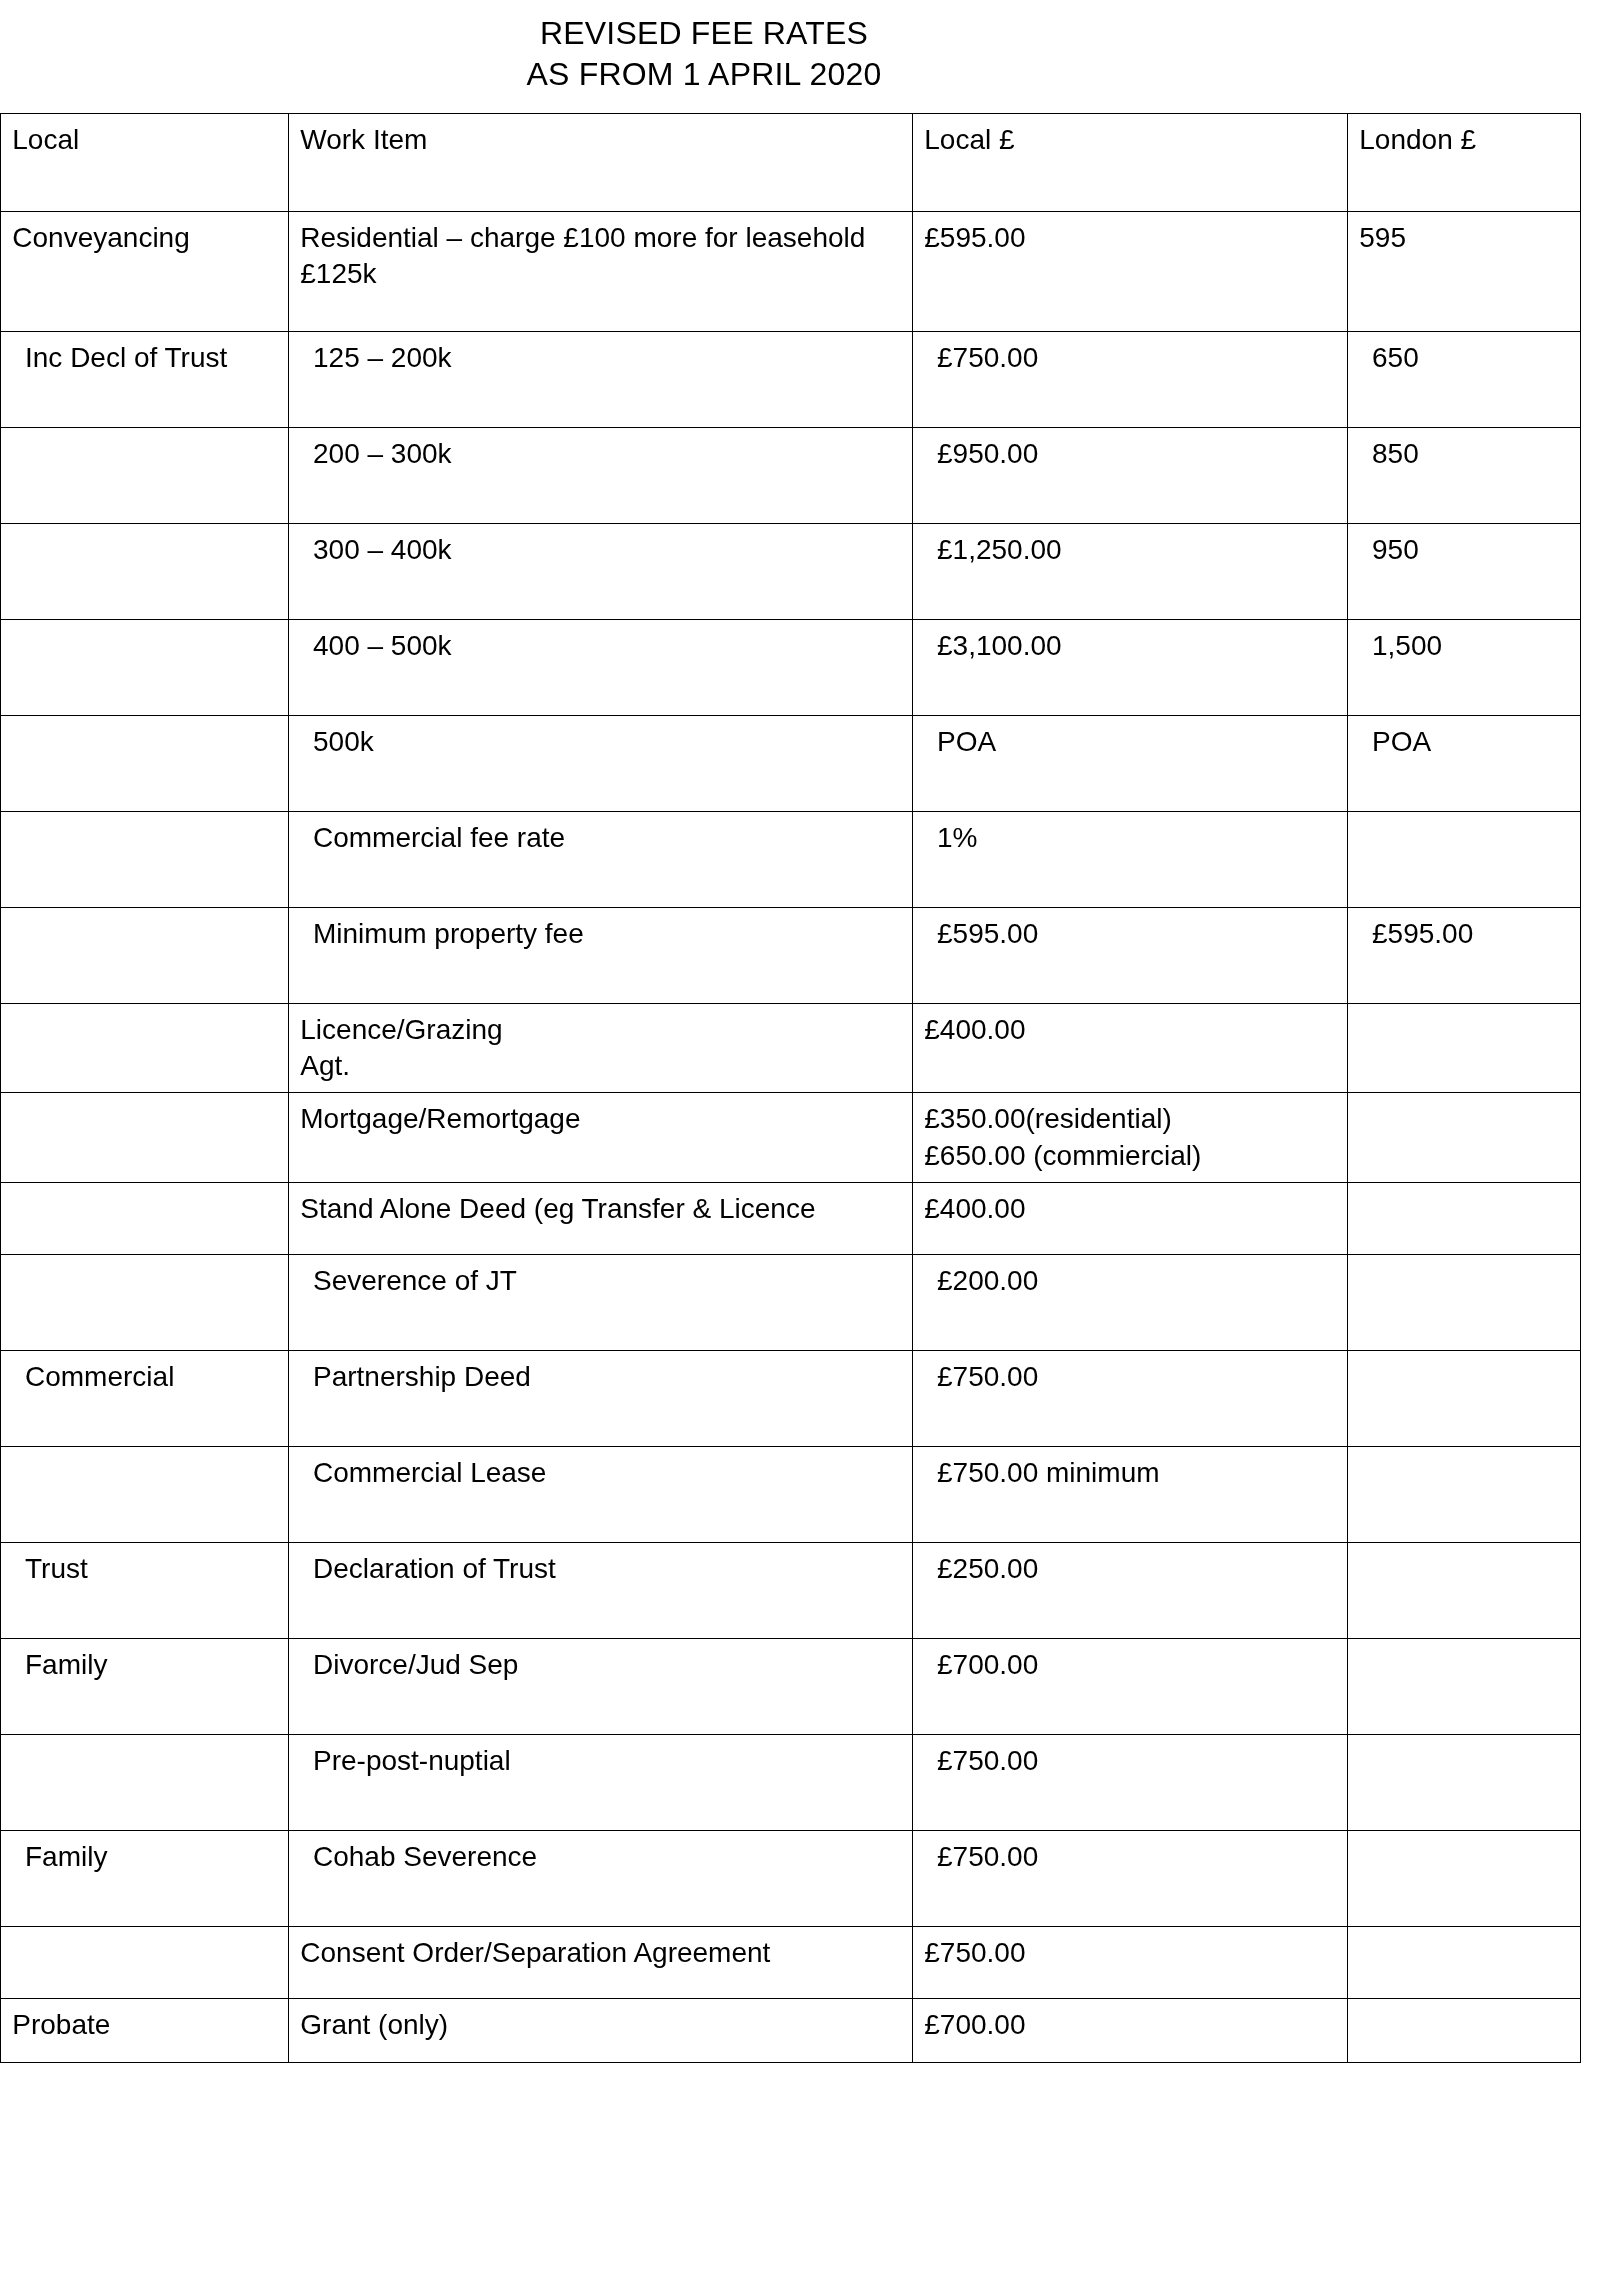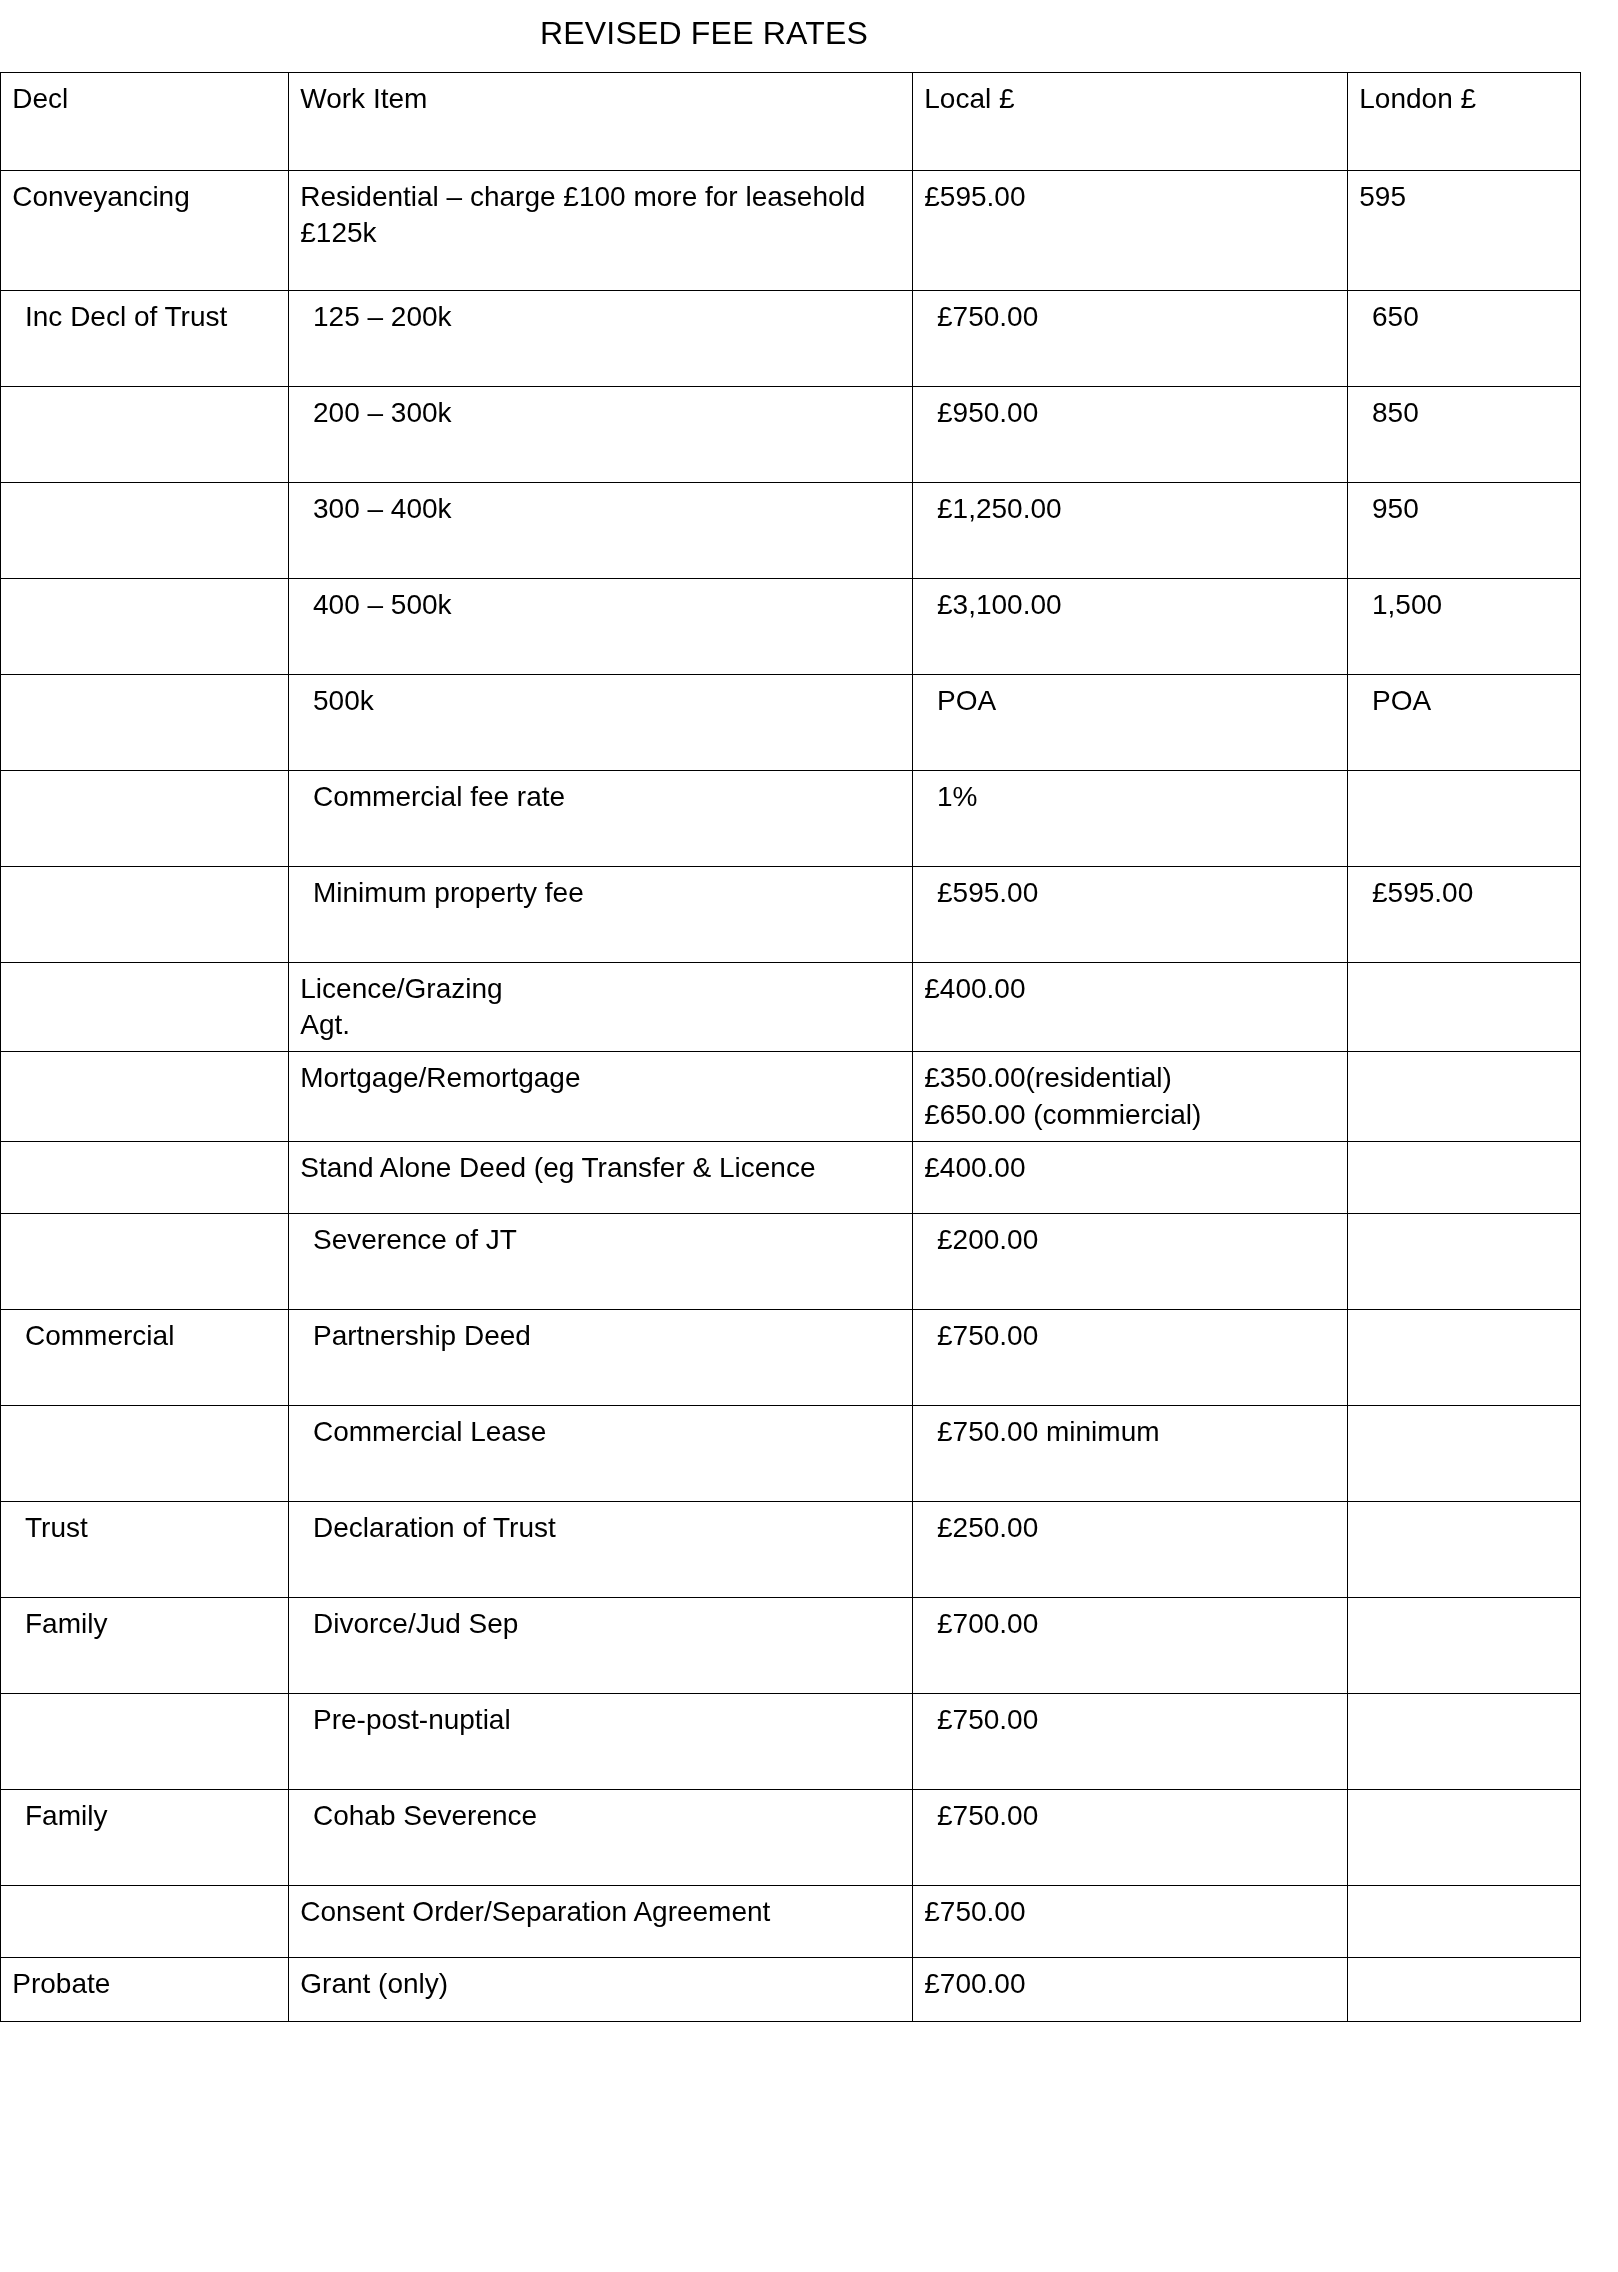--- a/index.html
+++ b/index.html
@@ -61,32 +61,33 @@
   tr.r-short td { height: 55px; }
   tr.r-xshort td { height: 47px; }
 </style>
 </head>
 <body>
 
 <div class="page">
 
   <div class="doc-title">
     <span>REVISED FEE RATES</span>
+    <span class="line2">AS FROM 1 APRIL 2020</span>
   </div>
 
   <table class="fee-table">
     <colgroup>
       <col class="c-area">
       <col class="c-item">
       <col class="c-local">
       <col class="c-london">
     </colgroup>
     <tbody id="table-body">
       <tr class="hdr">
-        <td>Decl</td>
+        <td>Local</td>
         <td>Work Item</td>
         <td>Local £</td>
         <td>London £</td>
       </tr>
     <tr class="r-tall">
           <td>Conveyancing</td>
           <td>Residential – charge £100 more for leasehold<br>£125k</td>
           <td>£595.00</td>
           <td>595</td>
         </tr>

